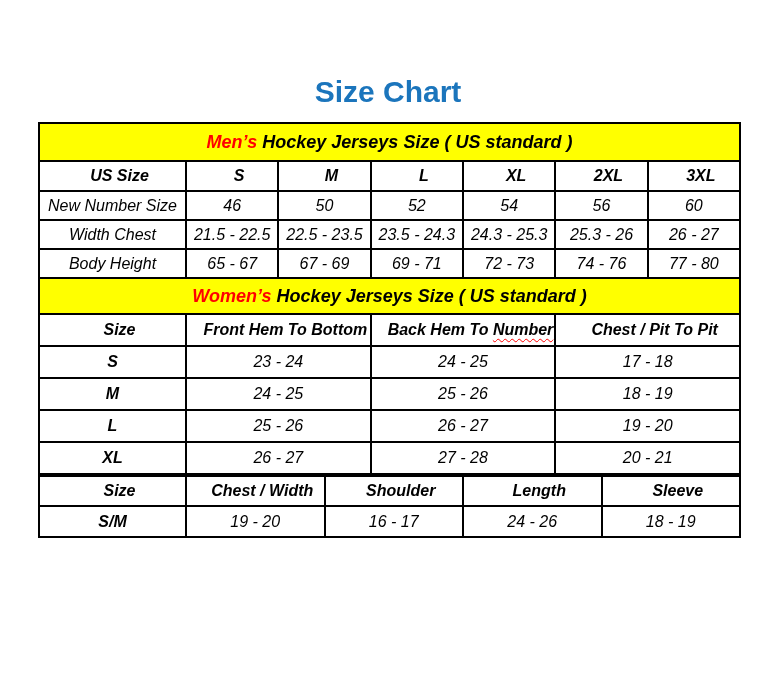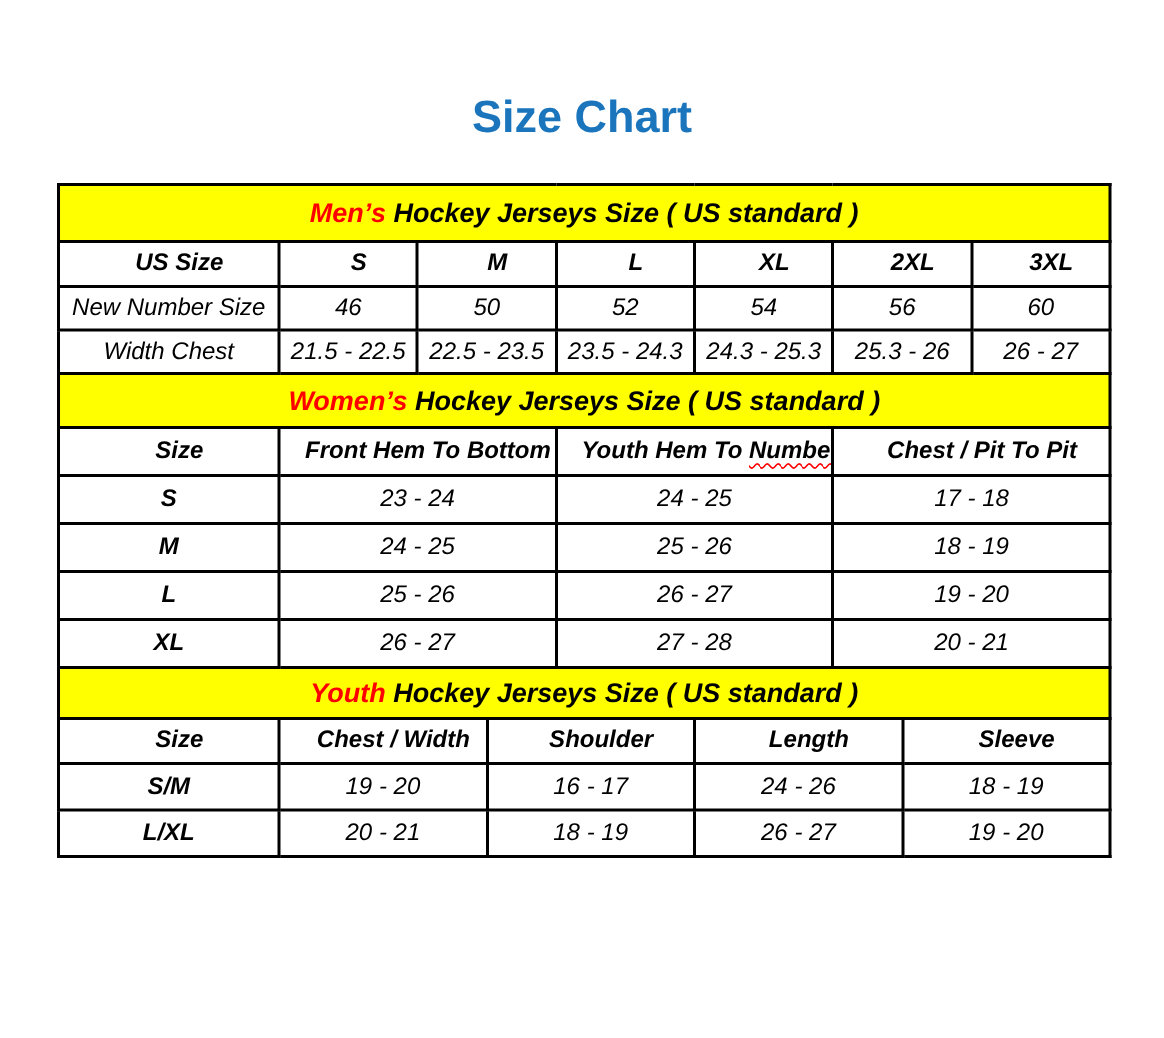--- a/index.html
+++ b/index.html
@@ -5,21 +5,21 @@
   html, body { margin: 0; padding: 0; }
   body {
     width: 776px; height: 692px;
     background: #FFFFFF;
     font-family: "Liberation Sans", sans-serif;
     color: #000000;
     position: relative;
     overflow: hidden;
   }
   .title {
-    margin: 0;
+    margin: 13px;
     padding-top: 60px;
     height: 38px;
     line-height: 38px;
     text-align: center;
     color: #1B75BC;
     font-size: 30px;
     font-weight: bold;
   }
   .chart { position: absolute; left: 38px; top: 122px; width: 703px; }
   table { border-collapse: collapse; table-layout: fixed; width: 703px; font-style: italic; }
@@ -100,38 +100,47 @@
     </tr>
     <tr class="data">
       <td class="rowlabel">Width Chest</td>
       <td>21.5 - 22.5</td>
       <td>22.5 - 23.5</td>
       <td>23.5 - 24.3</td>
       <td>24.3 - 25.3</td>
       <td>25.3 - 26</td>
       <td>26 - 27</td>
     </tr>
+    <tr class="data">
+      <td class="rowlabel">Body Height</td>
+      <td>65 - 67</td>
+      <td>67 - 69</td>
+      <td>69 - 71</td>
+      <td>72 - 73</td>
+      <td>74 - 76</td>
+      <td>77 - 80</td>
+    </tr>
   </tbody>
     </table>
 
   <table class="t-women">
     <colgroup>
         <col class="label-col">
         <col>
         <col>
         <col>
       </colgroup>
     <tbody>
         <tr class="band">
       <td colspan="4"><span class="accent">Women’s</span><span> Hockey Jerseys Size ( US standard )</span></td>
     </tr>
     <tr class="head">
       <th>Size</th>
       <th>Front Hem To Bottom</th>
-      <th><span>Youth Hem To </span><span class="misspelled">Number</span></th>
+      <th><span>Back Hem To </span><span class="misspelled">Number</span></th>
       <th>Chest / Pit To Pit</th>
     </tr>
     <tr class="data">
       <td class="rowlabel bold-label">S</td>
       <td>23 - 24</td>
       <td>24 - 25</td>
       <td>17 - 18</td>
     </tr>
     <tr class="data">
       <td class="rowlabel bold-label">M</td>
@@ -156,40 +165,30 @@
 
   <table class="t-youth">
     <colgroup>
         <col class="label-col">
         <col>
         <col>
         <col>
         <col>
       </colgroup>
     <tbody>
-        <tr class="band">
-      <td colspan="5"><span class="accent">Youth</span><span> Hockey Jerseys Size ( US standard )</span></td>
-    </tr>
     <tr class="head">
       <th>Size</th>
       <th>Chest / Width</th>
       <th>Shoulder</th>
       <th>Length</th>
       <th>Sleeve</th>
     </tr>
     <tr class="data">
       <td class="rowlabel bold-label">S/M</td>
       <td>19 - 20</td>
       <td>16 - 17</td>
       <td>24 - 26</td>
       <td>18 - 19</td>
     </tr>
-    <tr class="data">
-      <td class="rowlabel bold-label">L/XL</td>
-      <td>20 - 21</td>
-      <td>18 - 19</td>
-      <td>26 - 27</td>
-      <td>19 - 20</td>
-    </tr>
   </tbody>
     </table>
 
 </div>
 
 </body></html>

